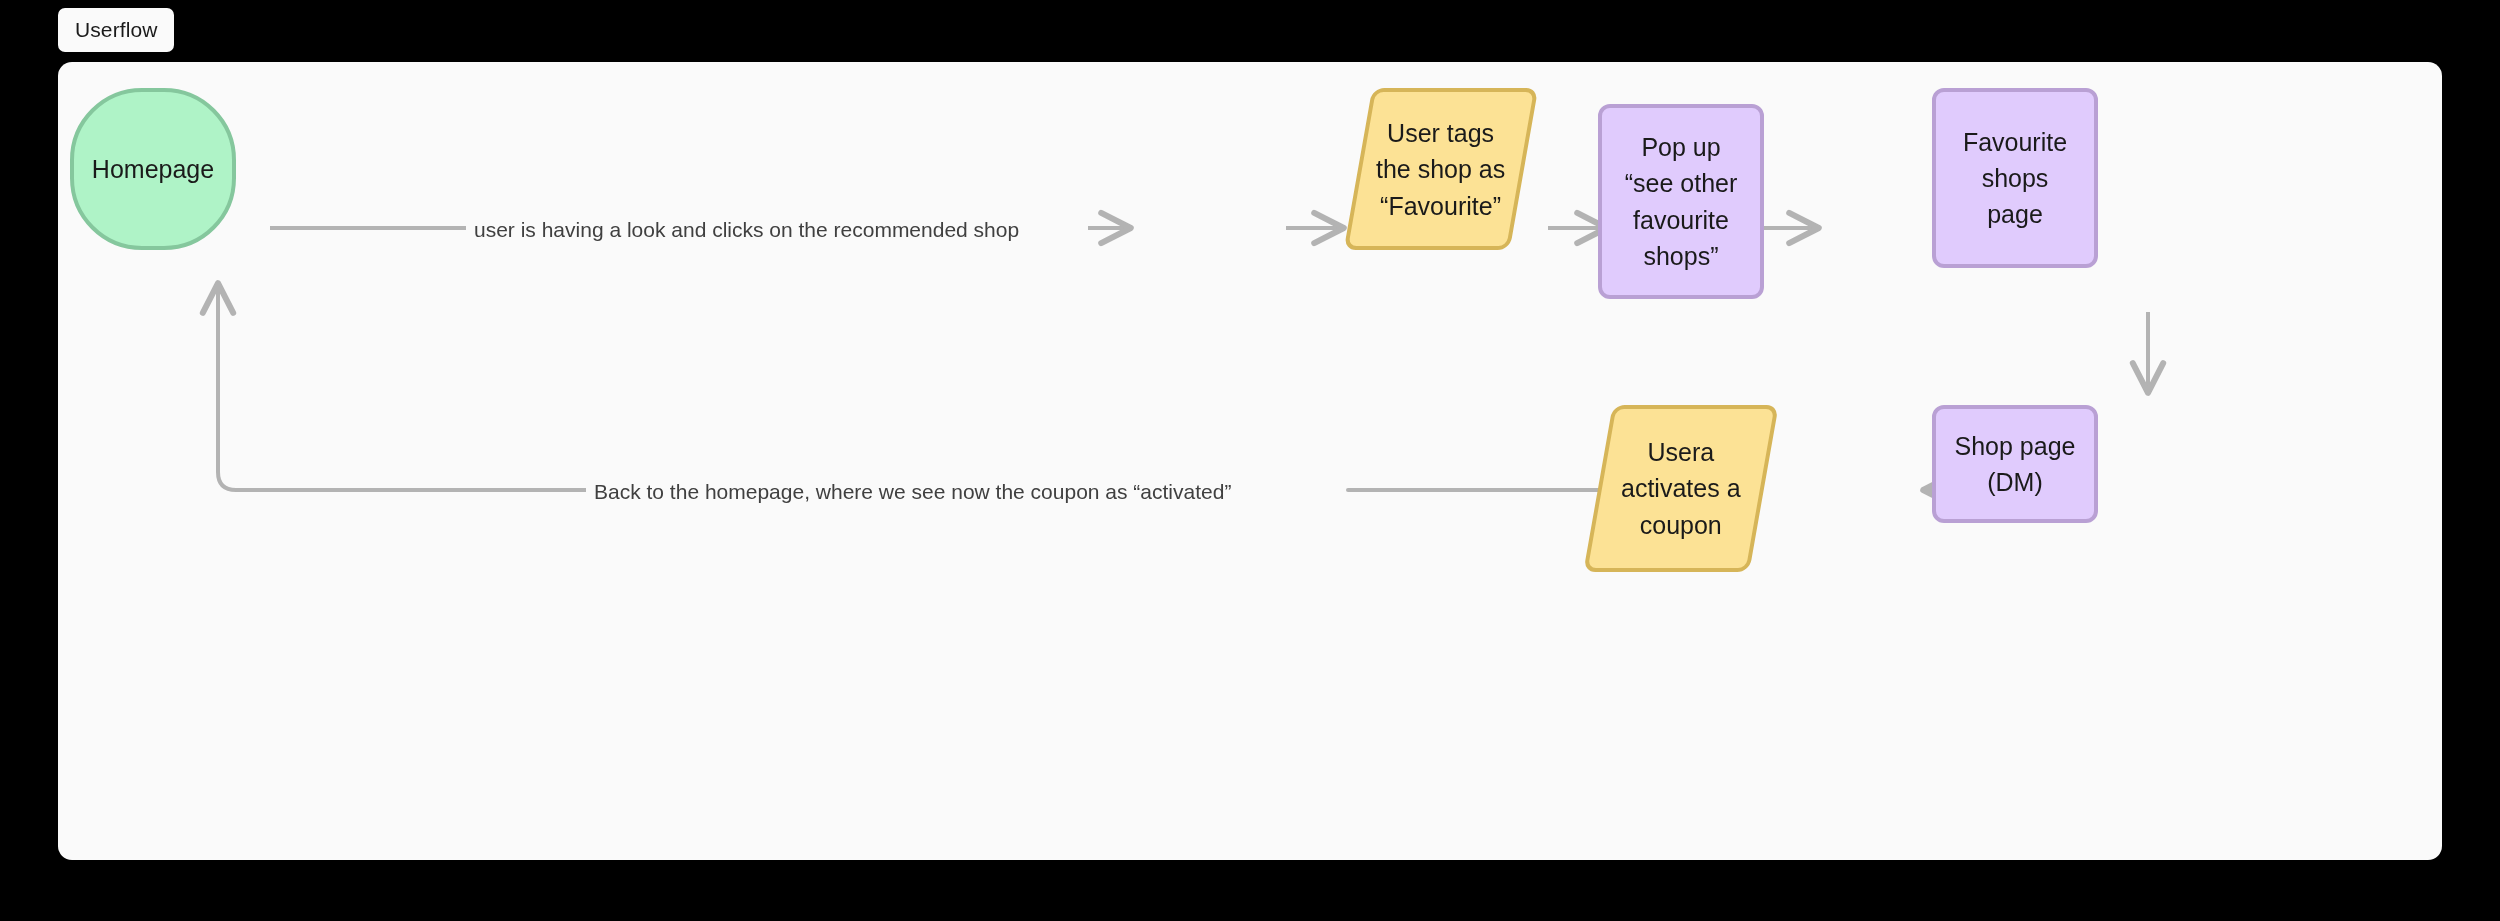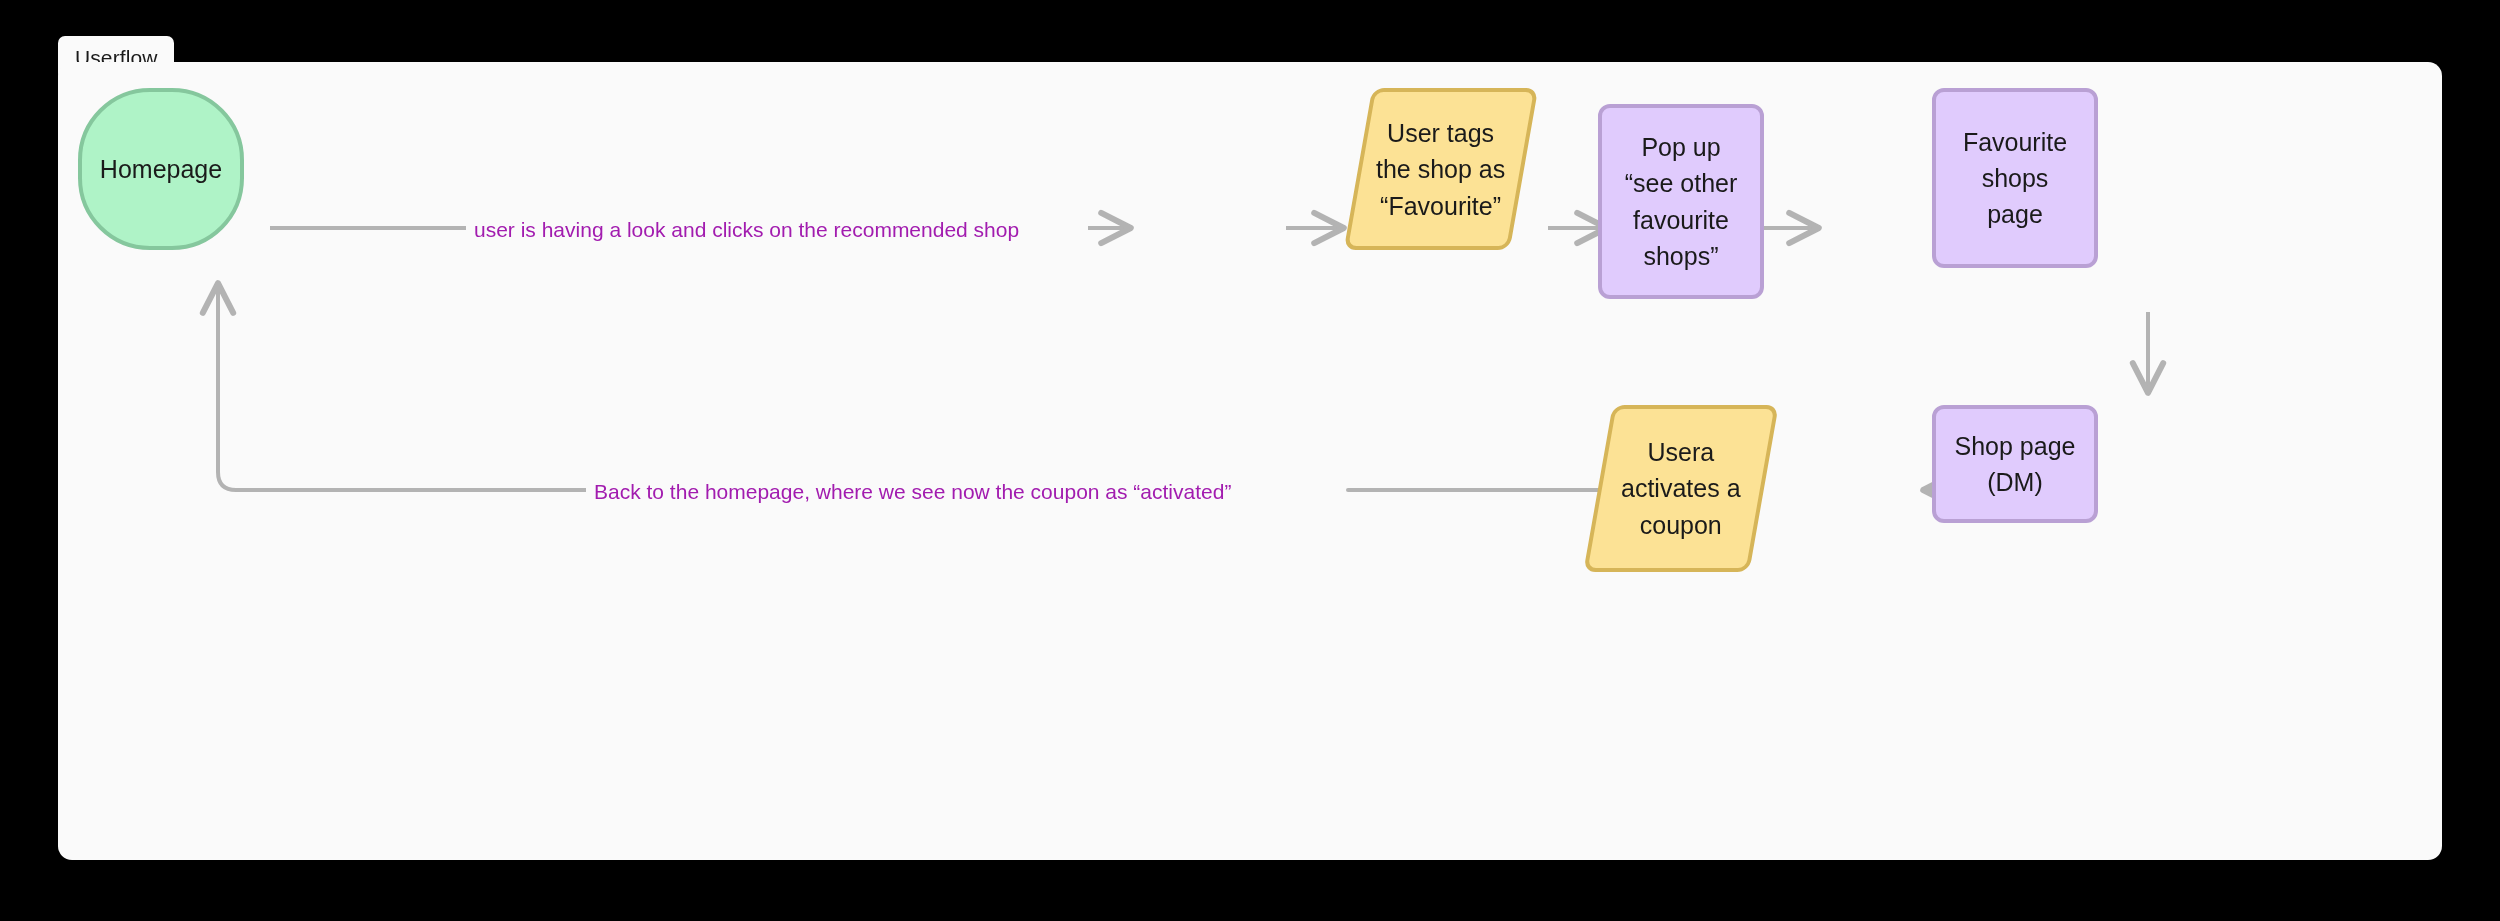--- a/index.html
+++ b/index.html
@@ -28,21 +28,20 @@
     top: 8px;
     background: #fafafa;
     color: #1b1b1b;
     font-size: 21px;
     line-height: 1;
     padding: 11px 17px 12px 17px;
     border-radius: 7px;
     box-shadow: 0 1px 3px rgba(0,0,0,0.35);
     white-space: nowrap;
     letter-spacing: 0.1px;
-    margin-top: 28px;
   }
 
   
   .canvas-card {
     position: absolute;
     left: 58px;
     top: 62px;
     width: 2384px;
     height: 798px;
     background: #fafafa;
@@ -96,21 +95,21 @@
   }
 
   .node-label {
     padding: 0 14px;
     white-space: pre-line;
   }
 
   
   .edge-label {
     position: absolute;
-    color: #a21caf;
+    color: #404040;
     font-size: 21px;
     line-height: 1;
     white-space: nowrap;
     background: #fafafa;
     padding: 0 8px;
     text-align: right;
   }
 </style>
 </head>
 <body>
@@ -138,21 +137,21 @@
       <line x1="1706" y1="166" x2="1760" y2="166" stroke="#b3b3b3" stroke-width="4" marker-end="url(#arrowhead)"></line>
 
       <line x1="2090" y1="250" x2="2090" y2="330" stroke="#b3b3b3" stroke-width="4" marker-end="url(#arrowhead)"></line>
 
       <line x1="1972" y1="428" x2="1866" y2="428" stroke="#b3b3b3" stroke-width="4" marker-end="url(#arrowhead)"></line>
 
       <path d="M 1700 428 L 1290 428" fill="none" stroke="#b3b3b3" stroke-width="4" stroke-linecap="round"></path>
       <path d="M 790 428 L 178 428 Q 160 428 160 410 L 160 222" fill="none" stroke="#b3b3b3" stroke-width="4" stroke-linecap="round" marker-end="url(#arrowhead)"></path>
     </svg>
 
-    <div class="node node-green" style="left:20px; top:26px; width:166px; height:162px;">
+    <div class="node node-green" style="left:12px; top:26px; width:166px; height:162px;">
       <span class="node-label">Homepage</span>
     </div>
 
 
     <div class="node node-yellow" style="left:1300px; top:26px; width:166px; height:162px;">
       <span class="node-label">User tags
 the shop as
 “Favourite”</span>
     </div>
 

